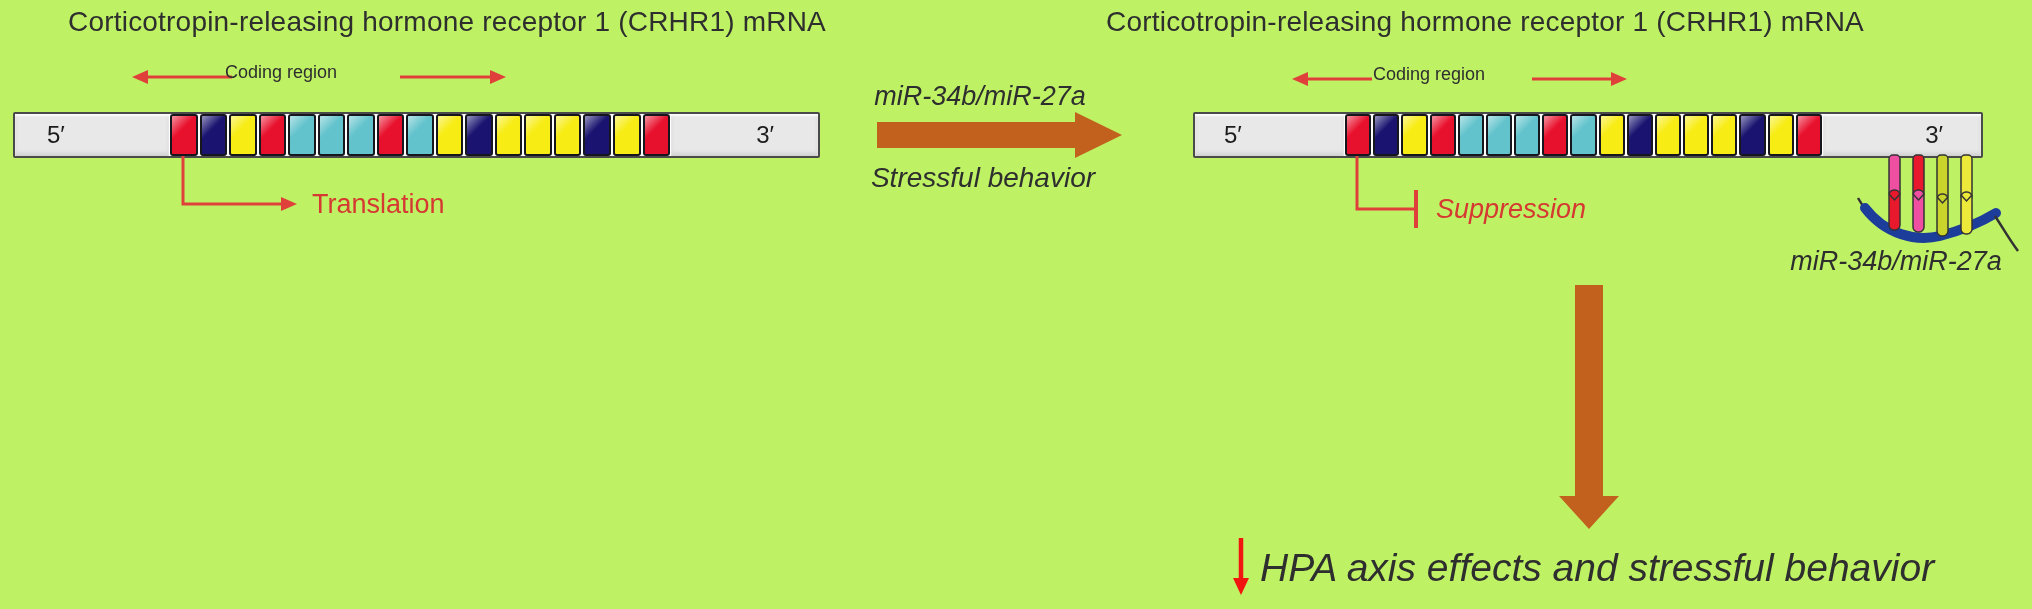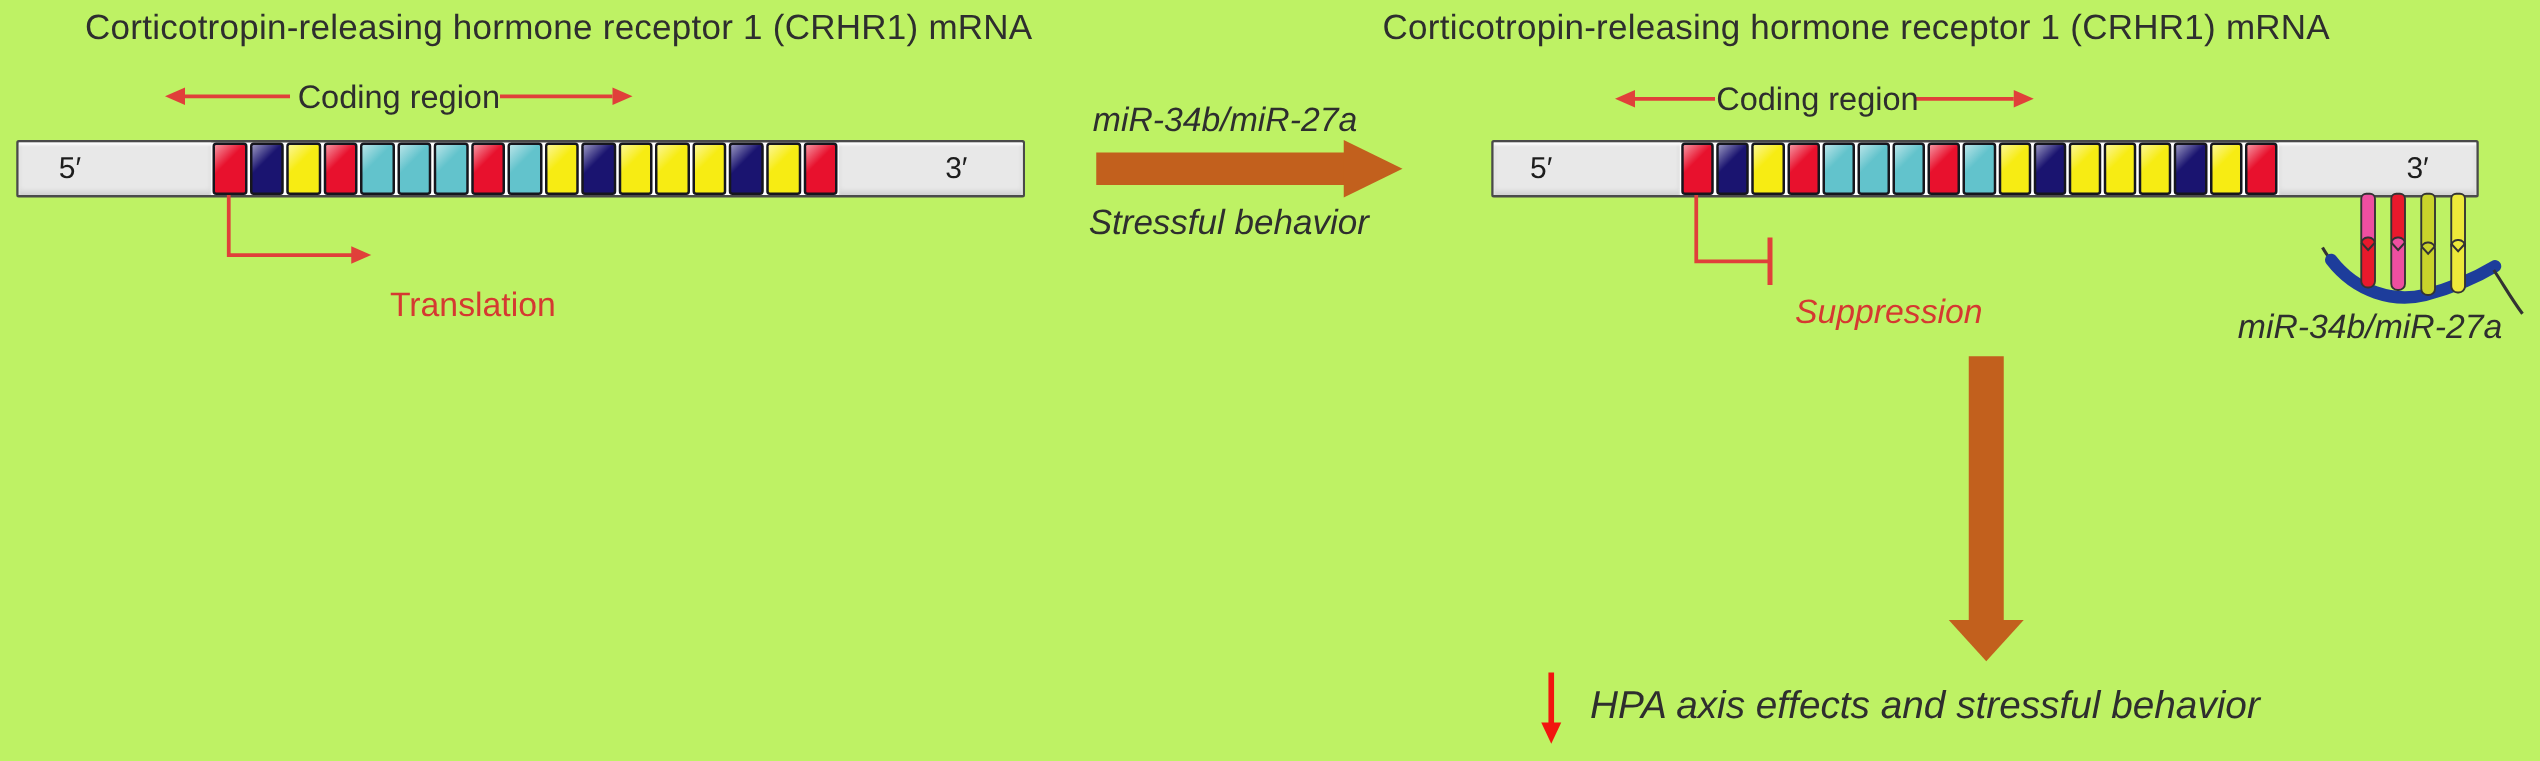--- a/index.html
+++ b/index.html
@@ -3,22 +3,22 @@
 <meta charset="utf-8">
 <style>
   * { margin:0; padding:0; box-sizing:border-box; }
   body { background:#ffffff; font-family:"Liberation Sans", sans-serif; }
   .canvas {
     position:relative; width:2032px; height:609px; background:#bef264; overflow:hidden;
     color:#2a2a2a;
   }
   .abs { position:absolute; }
   .title { font-size:28px; text-align:center; color:#2e2e2e; letter-spacing:0.2px; }
-  .coding-label { font-size:26px; text-align:right; color:#2e2e2e; }
-  .red-text { color:#d53931;margin-top:40px; }
+  .coding-label { font-size:18px; text-align:left; color:#2e2e2e; }
+  .red-text { color:#d53931; }
   .dark-text { color:#2e2e2e;font-style:italic; }
 
   
   .mrna-bar {
     display:flex; align-items:stretch;
     border:2px solid #4a4a4a; border-radius:2px; background:#ffffff;
   }
   .utr {
     position:relative; background:#e8e8e8;
     box-shadow: inset 0 2px 2px rgba(255,255,255,0.9), inset 0 -3px 4px rgba(0,0,0,0.10);
@@ -183,15 +183,15 @@
       <polygon points="9,216 69,216 39,249" fill="#c2601d"></polygon>
     </svg>
   </div>
 
   <div class="abs" style="left:1228px; top:535px;">
     <svg width="26" height="64" viewBox="0 0 26 64">
       <line x1="13" y1="3" x2="13" y2="46" stroke="#f2150f" stroke-width="4.5"></line>
       <polygon points="13,60 5,43 21,43" fill="#f2150f"></polygon>
     </svg>
   </div>
-  <div class="abs dark-text lbl" style="left:1260px; top:546px; font-size:31px;margin-left:12px;">HPA axis effects and stressful behavior</div>
+  <div class="abs dark-text lbl" style="left:1260px; top:546px; font-size:39px;">HPA axis effects and stressful behavior</div>
 
 </div>
 
 </body></html>

